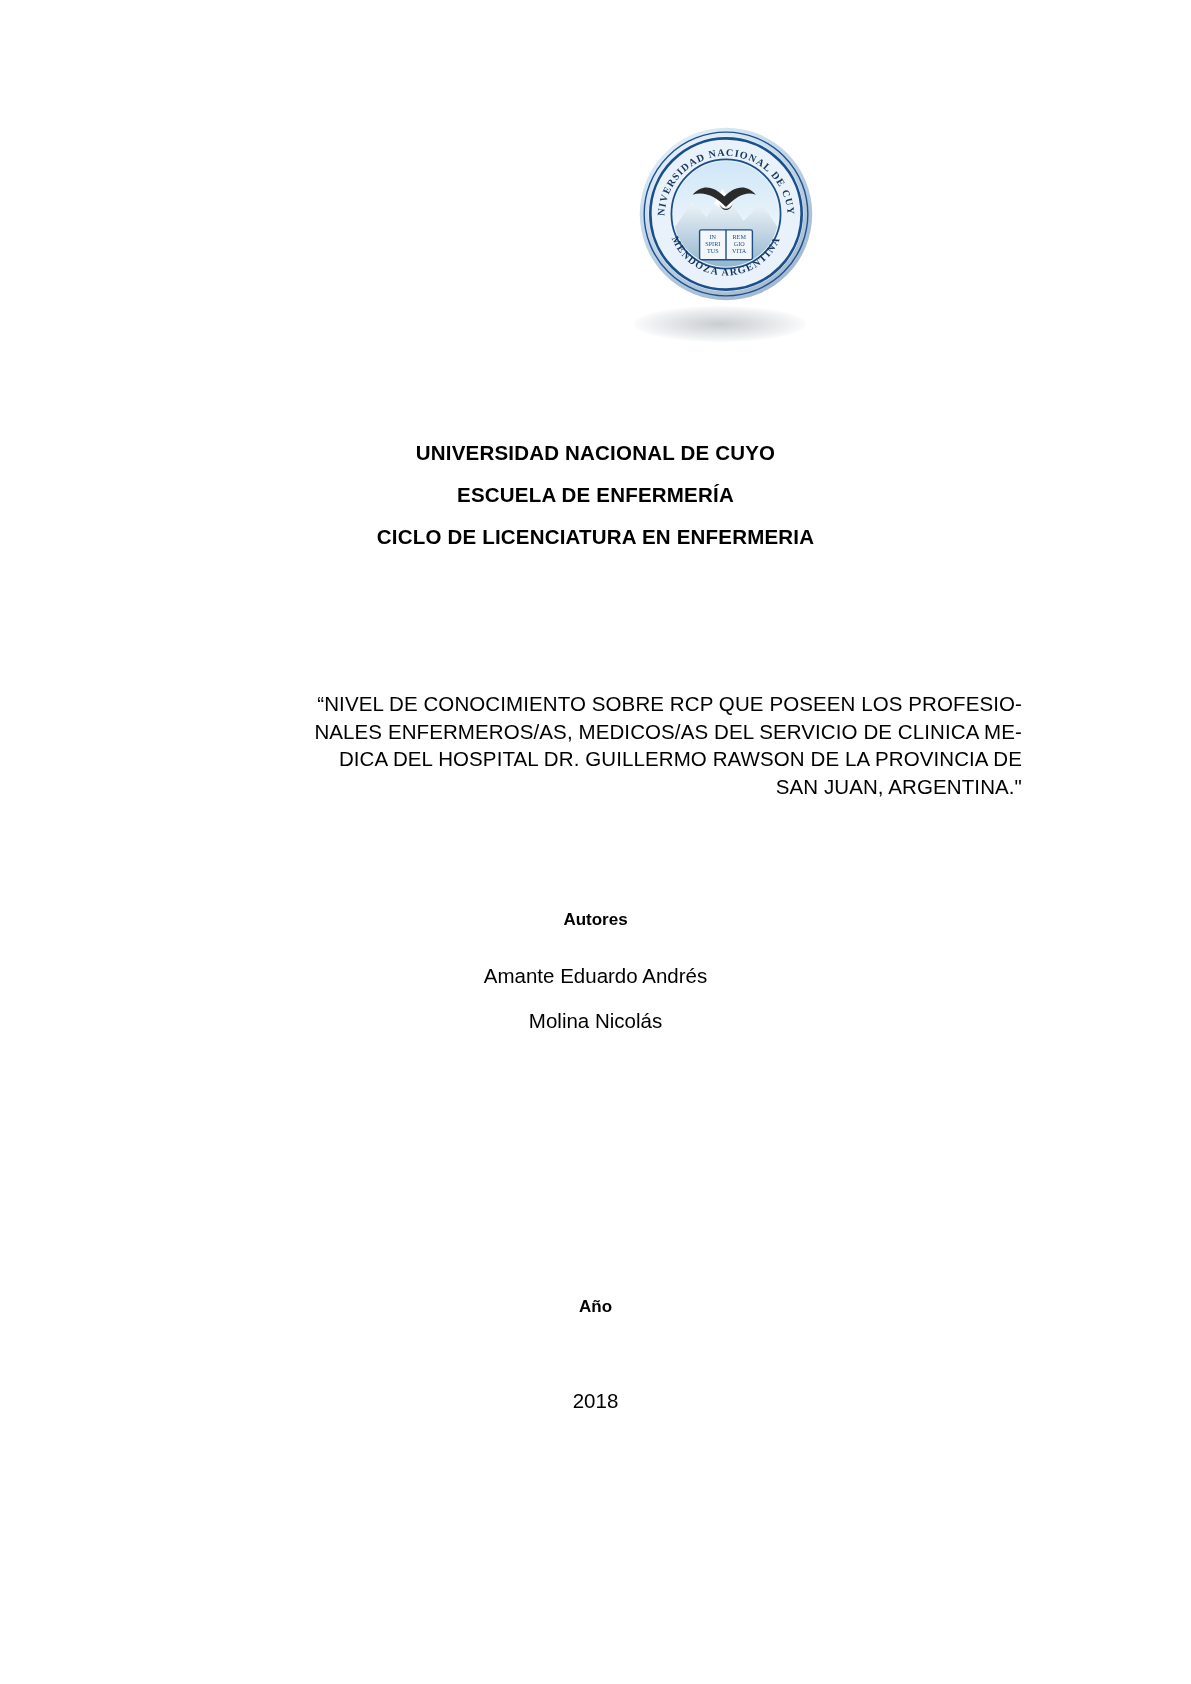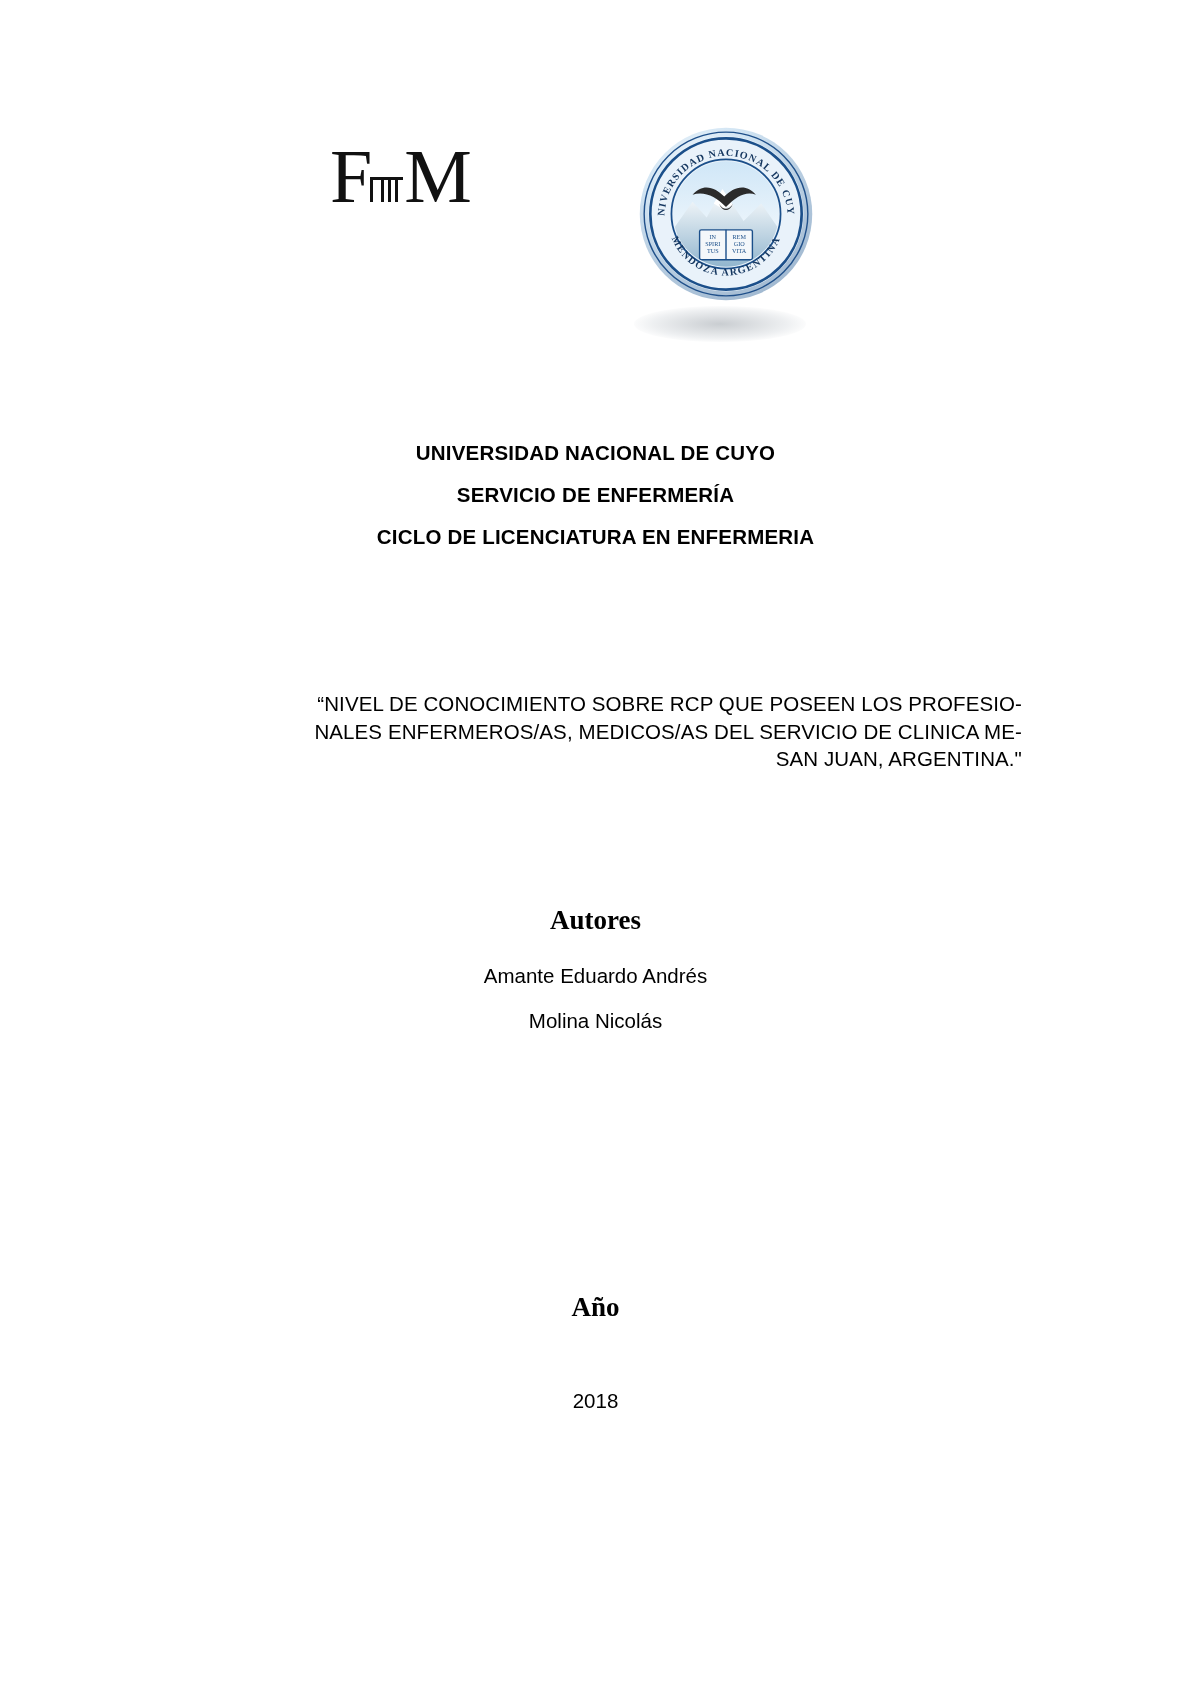--- a/index.html
+++ b/index.html
@@ -126,23 +126,22 @@
 
   
   .meta {
     position: absolute;
     left: 0;
     width: 100%;
     text-align: center;
   }
   .meta .label {
     font-weight: bold;
-    font-size: 27px;
+    font-size: 17px;
     line-height: 30px;
-    font-family: Liberation Serif, serif;
   }
   .meta .value {
     font-size: 20.5px;
     line-height: 45px;
   }
 
   .authors { top: 905px; }
   .authors .label { margin-bottom: 18px; }
 
   .place { top: 1126px; }
@@ -151,23 +150,20 @@
   .year { top: 1292px; }
   .year .label { margin-bottom: 56px; }
 </style>
 </head>
 <body>
 
 <div class="page">
 
   <div class="logo-row">
 
-    <div class="fcm-logo">
-      <span>F</span><span class="bars"><u></u><i></i><i></i><i></i><i></i></span><span>M</span>
-    </div>
 
     <div class="unc-seal-wrap">
       <div class="unc-seal-shadow"></div>
       <svg class="unc-seal" viewBox="0 0 200 200">
         <defs>
           <radialGradient id="ringGrad" cx="38%" cy="30%" r="75%">
             <stop offset="0%" stop-color="#ffffff"></stop>
             <stop offset="45%" stop-color="#9cc6e6"></stop>
             <stop offset="100%" stop-color="#2a5f95"></stop>
           </radialGradient>
@@ -218,27 +214,28 @@
         </text>
         <text font-family="'Liberation Serif', serif" font-size="11.5" font-weight="bold" fill="#14365f" letter-spacing="1.6">
           <textPath href="#botArc" startOffset="50%" text-anchor="middle">MENDOZA   ARGENTINA</textPath>
         </text>
       </svg>
     </div>
   </div>
 
   <div class="heading-block">
     <div class="line">UNIVERSIDAD NACIONAL DE CUYO</div>
-    <div class="line">SERVICIO DE ENFERMERÍA</div>
+    <div class="line">ESCUELA DE ENFERMERÍA</div>
     <div class="line">CICLO DE LICENCIATURA EN ENFERMERIA</div>
   </div>
 
   <div class="title-block">
     <span class="tline">“NIVEL DE CONOCIMIENTO SOBRE RCP QUE POSEEN LOS   PROFESIO-</span>
     <span class="tline">NALES ENFERMEROS/AS, MEDICOS/AS DEL SERVICIO DE CLINICA ME-</span>
+    <span class="tline">DICA DEL HOSPITAL DR. GUILLERMO RAWSON DE LA PROVINCIA DE</span>
     <span class="tline">SAN JUAN, ARGENTINA."</span>
   </div>
 
   <div class="meta authors">
     <div class="label">Autores</div>
     <div class="value">Amante Eduardo Andrés</div>
     <div class="value">Molina Nicolás</div>
   </div>
 
 

